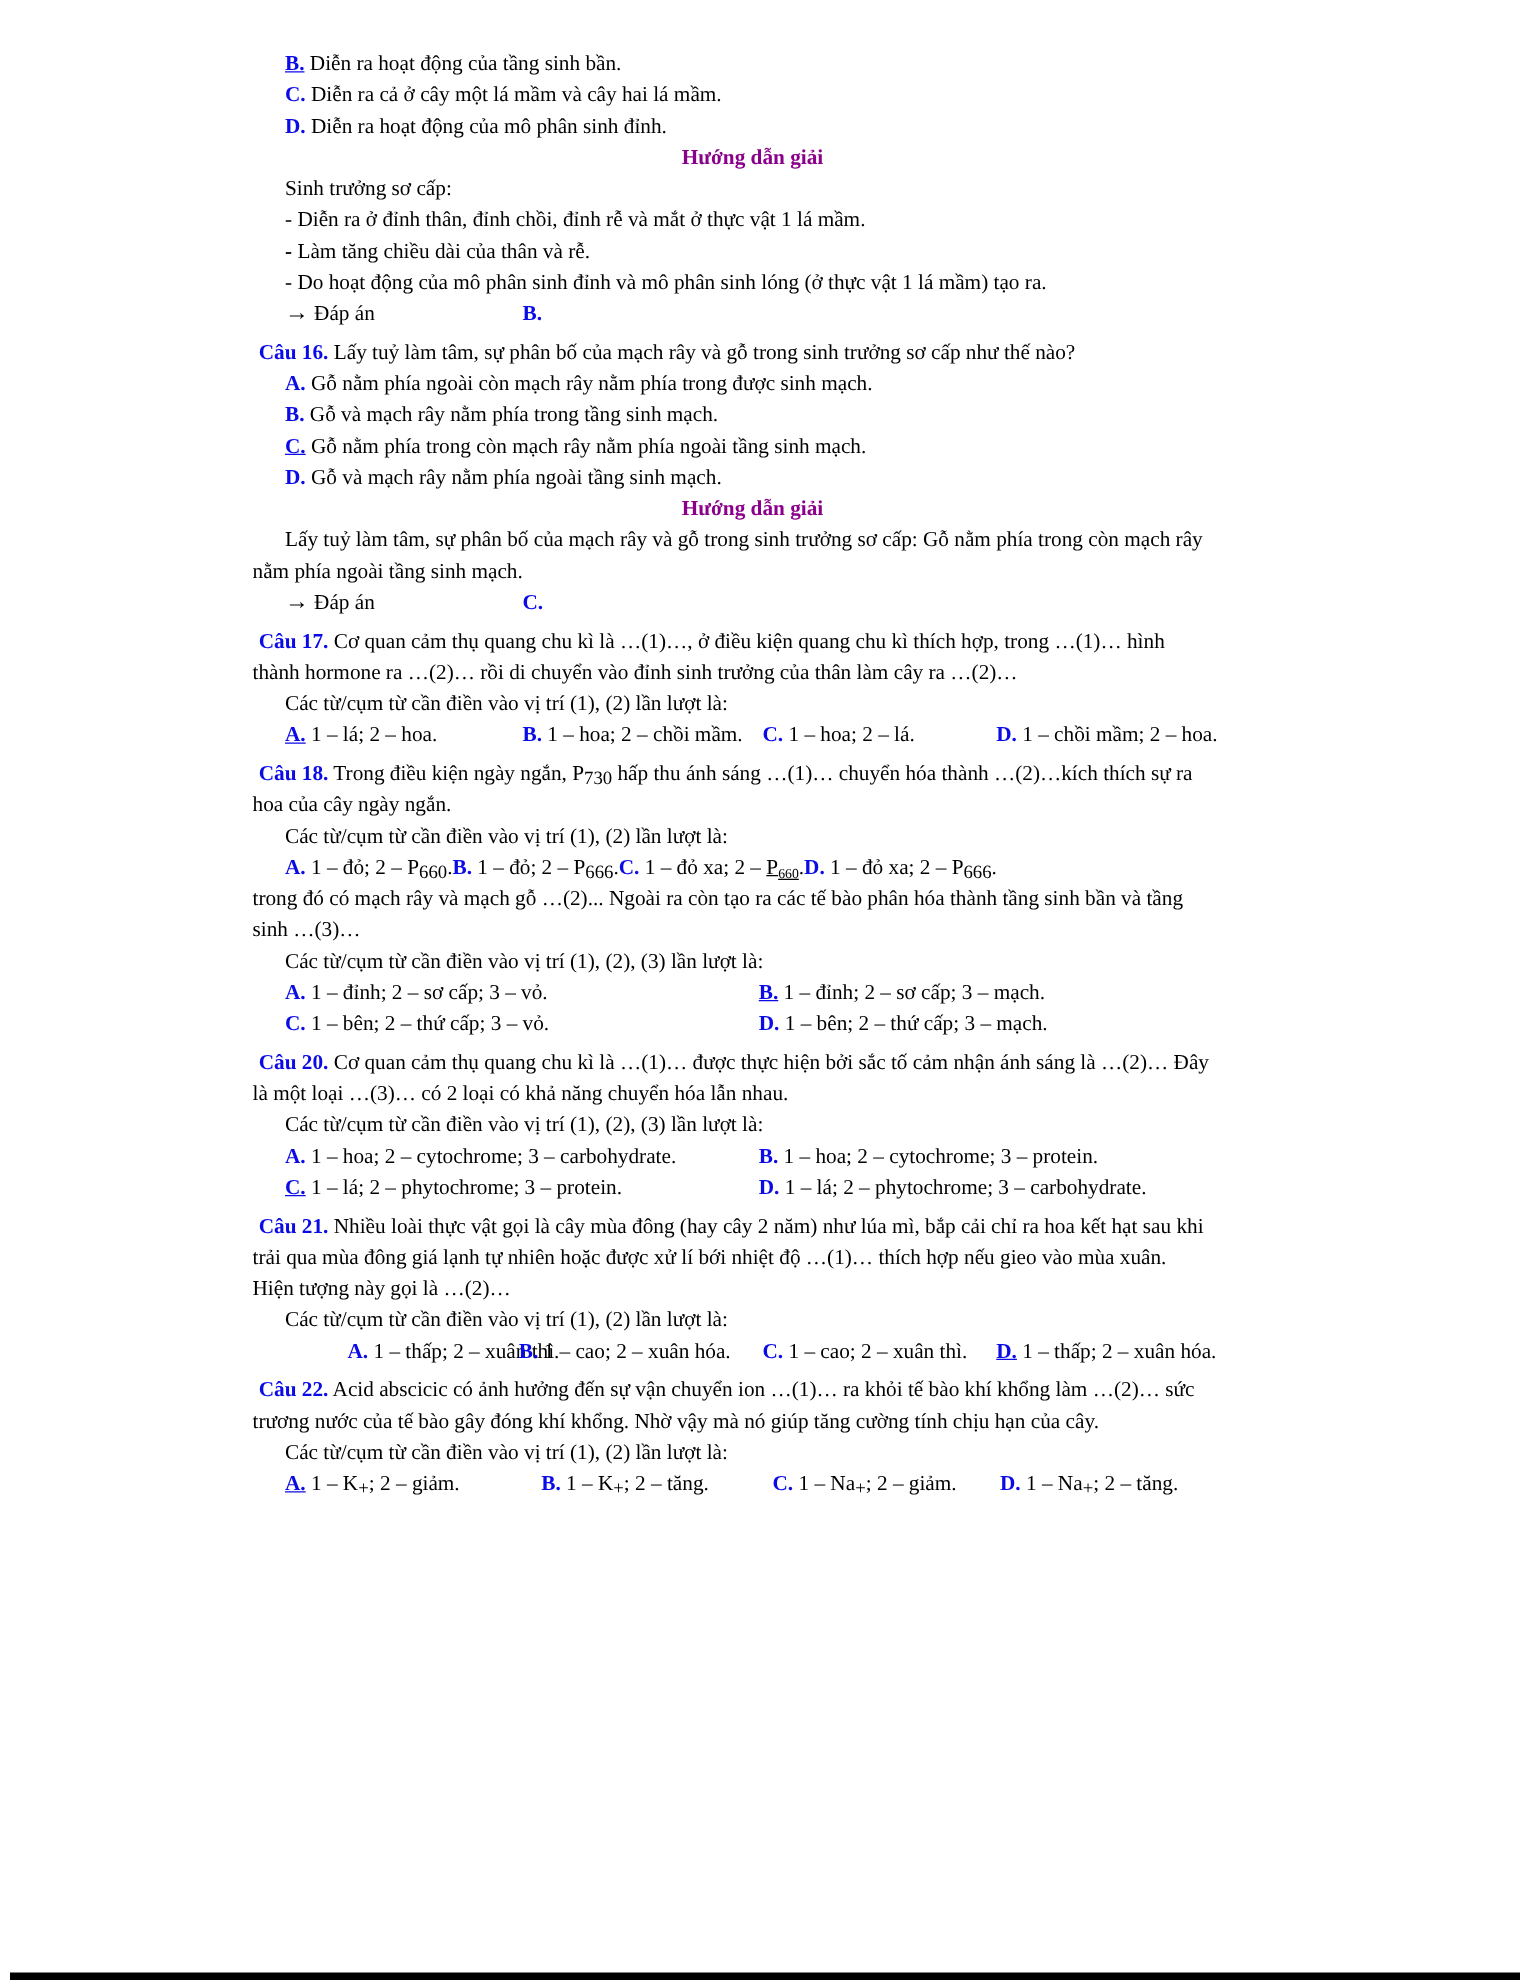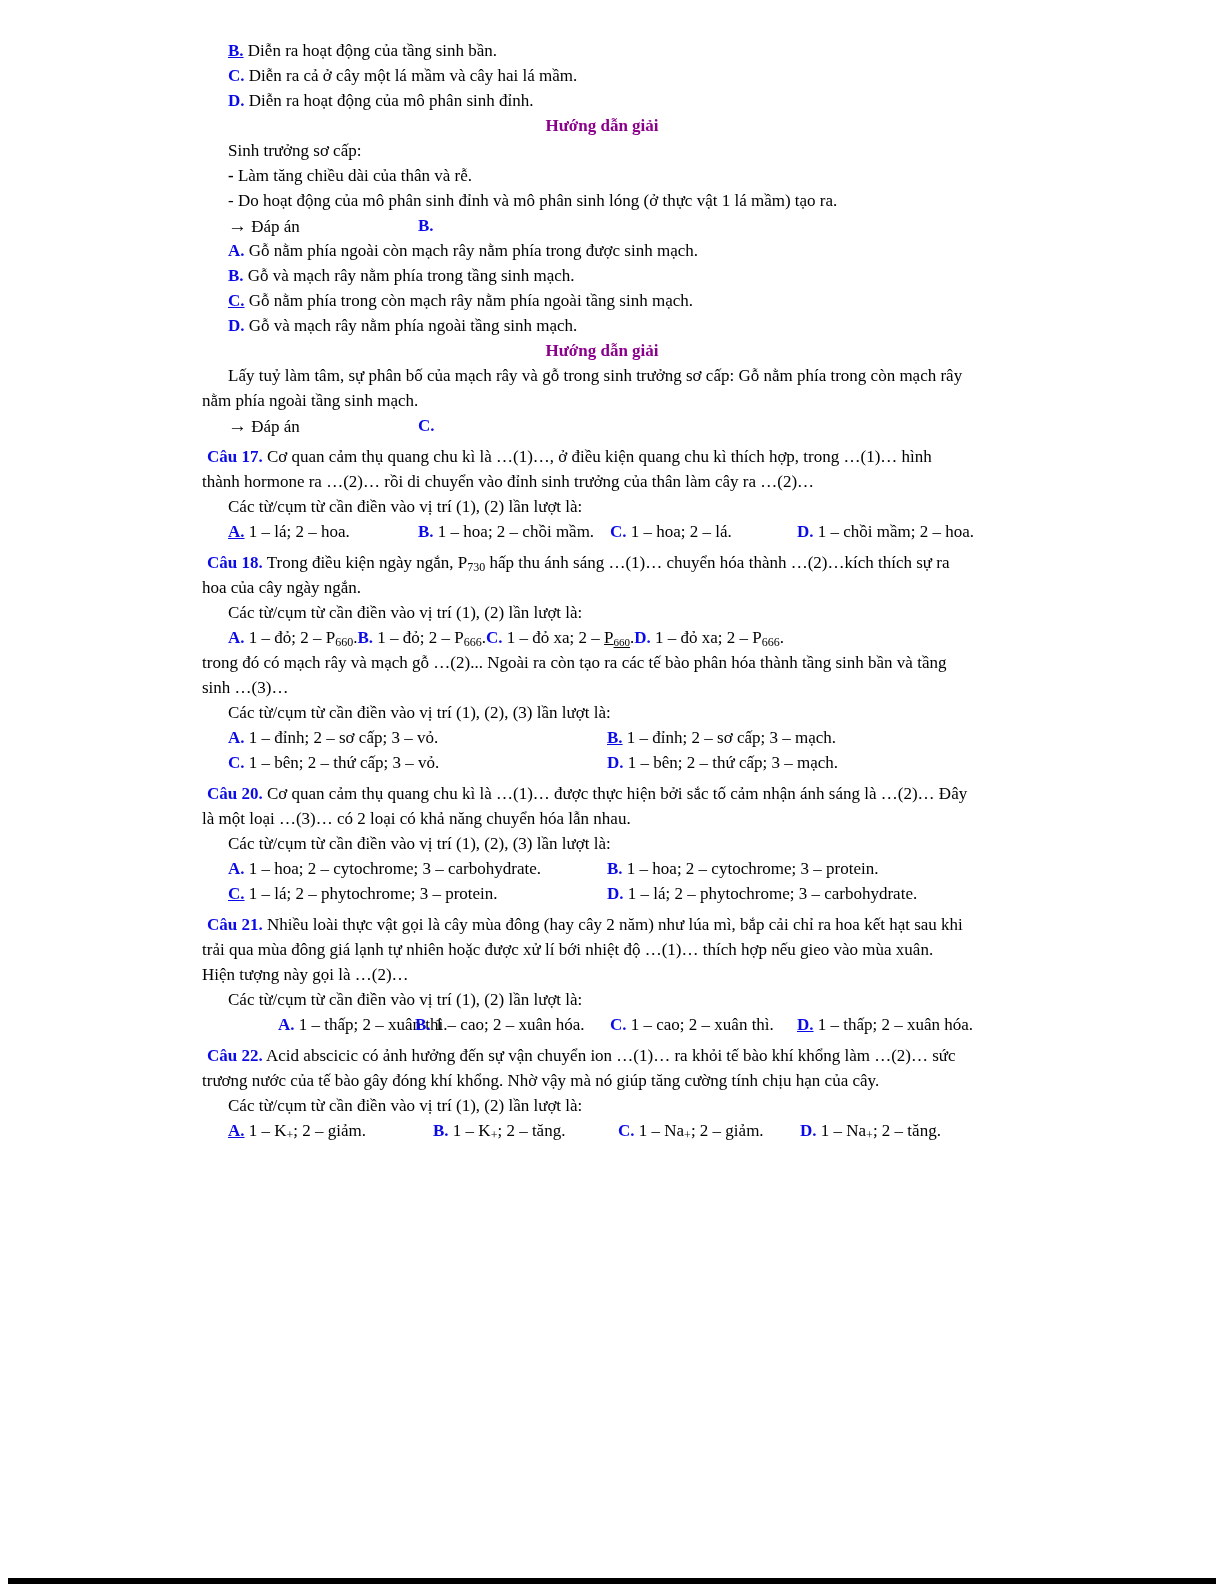--- a/index.html
+++ b/index.html
@@ -19,42 +19,44 @@
   .line.mt{margin-top:6px;}
   .line.center{text-align:center;}
   .line.row{position:relative;}
   .cell{position:absolute;top:0;white-space:nowrap;}
   .s-n{color:var(--text-black);}
   .s-k{color:var(--text-black);font-weight:bold;}
   .s-b{color:var(--accent-blue);font-weight:bold;}
   .s-bu{color:var(--accent-blue);font-weight:bold;text-decoration:underline;}
   .s-p{color:var(--heading-purple);font-weight:bold;}
   .s-nu{color:var(--text-black);text-decoration:underline;}
-  .s-sub{color:var(--text-black);font-size:12px;vertical-align:-3px;}
+  .s-sub{color:var(--text-black);font-size:15px;vertical-align:-3px;}
   .s-subu{color:var(--text-black);font-size:11px;vertical-align:-3px;text-decoration:underline;}
   .s-arrow{color:var(--text-black);font-size:19px;}
   #footer-bar{
     position:absolute;left:8px;top:1578px;width:1208px;height:6px;
   }
 </style>
 </head>
 <body style="--accent-blue: #0B0BE6; --heading-purple: #8B008B; --text-black: #000000; background: rgb(255, 255, 255);">
 
 <div id="doc">
     <div class="line" style="padding-left: 26px;"><span class="s-bu">B.</span><span class="s-n"> Diễn ra hoạt động của tầng sinh bần.</span></div>
     <div class="line" style="padding-left: 26px;"><span class="s-b">C.</span><span class="s-n"> Diễn ra cả ở cây một lá mầm và cây hai lá mầm.</span></div>
     <div class="line" style="padding-left: 26px;"><span class="s-b">D.</span><span class="s-n"> Diễn ra hoạt động của mô phân sinh đỉnh.</span></div>
     <div class="line center"><span class="s-p">Hướng dẫn giải</span></div>
     <div class="line" style="padding-left: 26px;"><span class="s-n">Sinh trưởng sơ cấp:</span></div>
+    <div class="line" style="padding-left: 26px;"><span class="s-n">- Diễn ra ở đỉnh thân, đỉnh chồi, đỉnh rễ và mắt ở thực vật 1 lá mầm.</span></div>
     <div class="line" style="padding-left: 26px;"><span class="s-k">-</span><span class="s-n"> Làm tăng chiều dài của thân và rễ.</span></div>
     <div class="line" style="padding-left: 26px;"><span class="s-n">- Do hoạt động của mô phân sinh đỉnh và mô phân sinh lóng (ở thực vật 1 lá mầm) tạo ra.</span></div>
     <div class="line row">
       <span class="cell" style="left: 26px;"><span class="s-arrow">→</span><span class="s-n"> Đáp án</span></span>
       <span class="cell" style="left: 216px;"><span class="s-b">B.</span></span>
     </div>
+    <div class="line mt" style="padding-left: 5px;"><span class="s-b">Câu 16.</span><span class="s-n"> Lấy tuỷ làm tâm, sự phân bố của mạch rây và gỗ trong sinh trưởng sơ cấp như thế nào?</span></div>
     <div class="line" style="padding-left: 26px;"><span class="s-b">A.</span><span class="s-n"> Gỗ nằm phía ngoài còn mạch rây nằm phía trong được sinh mạch.</span></div>
     <div class="line" style="padding-left: 26px;"><span class="s-b">B.</span><span class="s-n"> Gỗ và mạch rây nằm phía trong tầng sinh mạch.</span></div>
     <div class="line" style="padding-left: 26px;"><span class="s-bu">C.</span><span class="s-n"> Gỗ nằm phía trong còn mạch rây nằm phía ngoài tầng sinh mạch.</span></div>
     <div class="line" style="padding-left: 26px;"><span class="s-b">D.</span><span class="s-n"> Gỗ và mạch rây nằm phía ngoài tầng sinh mạch.</span></div>
     <div class="line center"><span class="s-p">Hướng dẫn giải</span></div>
     <div class="line" style="padding-left: 26px;"><span class="s-n">Lấy tuỷ làm tâm, sự phân bố của mạch rây và gỗ trong sinh trưởng sơ cấp: Gỗ nằm phía trong còn mạch rây</span></div>
     <div class="line"><span class="s-n">nằm phía ngoài tầng sinh mạch.</span></div>
     <div class="line row">
       <span class="cell" style="left: 26px;"><span class="s-arrow">→</span><span class="s-n"> Đáp án</span></span>
       <span class="cell" style="left: 216px;"><span class="s-b">C.</span></span>

